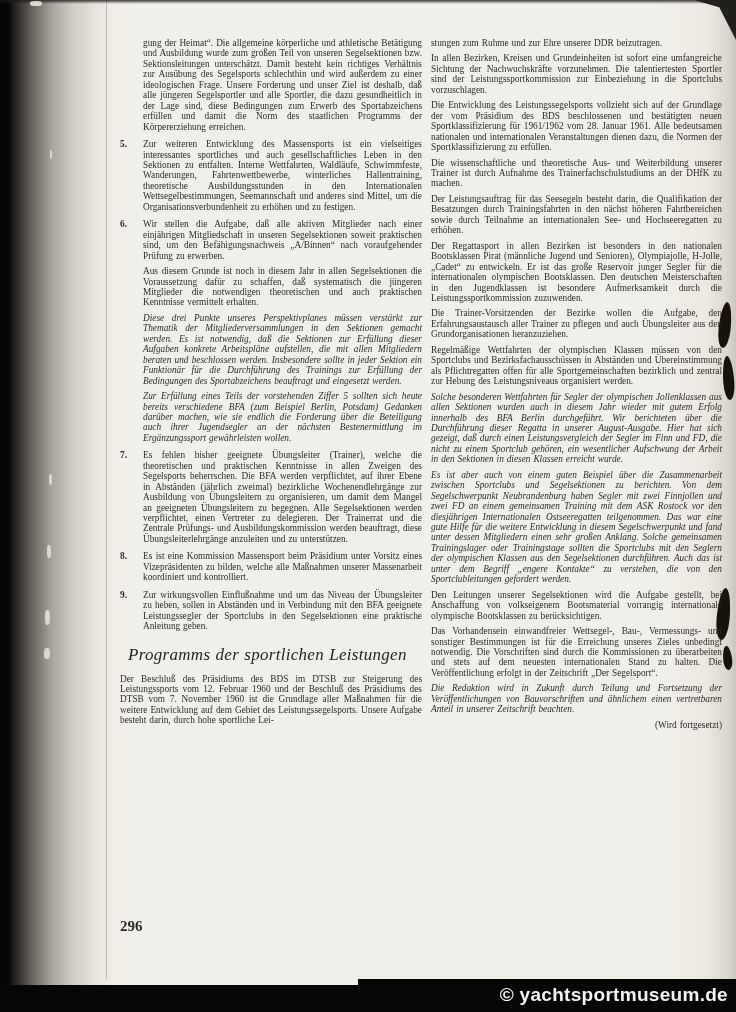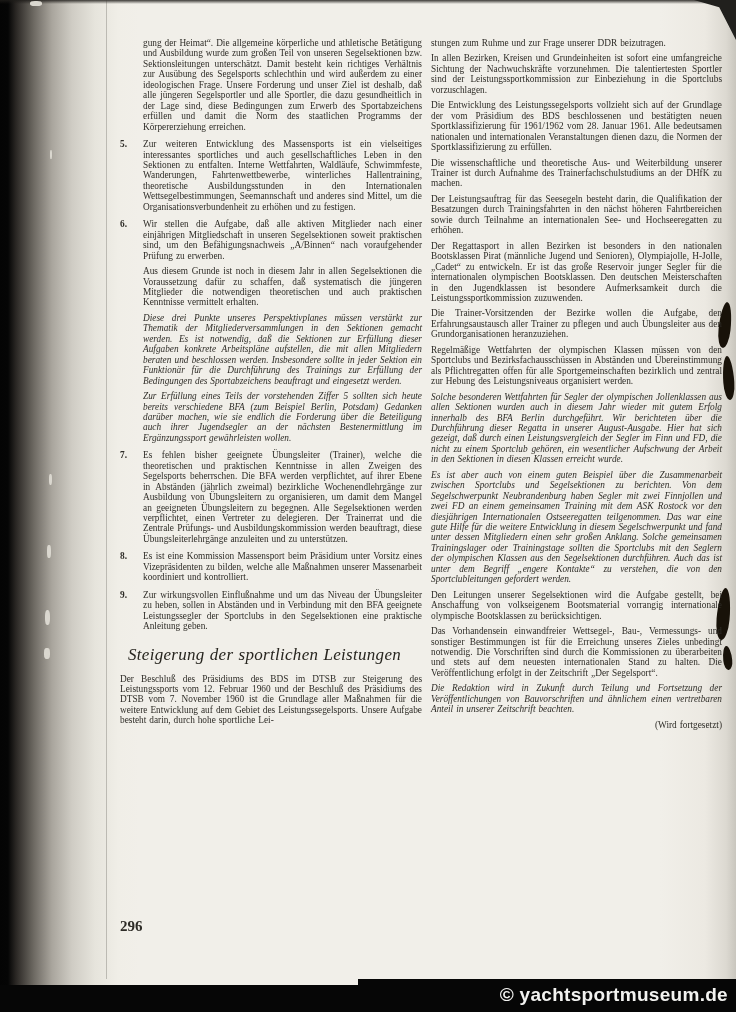--- a/index.html
+++ b/index.html
@@ -85,25 +85,25 @@
   <div id="left-col" class="col">
       <p class="para indent">gung der Heimat“. Die allgemeine körperliche und athletische Betätigung und Ausbildung wurde zum großen Teil von unseren Segelsektionen bzw. Sektionsleitungen unterschätzt. Damit besteht kein richtiges Verhältnis zur Ausübung des Segelsports schlechthin und wird außerdem zu einer ideologischen Frage. Unsere Forderung und unser Ziel ist deshalb, daß alle jüngeren Segelsportler und alle Sportler, die dazu gesundheitlich in der Lage sind, diese Bedingungen zum Erwerb des Sportabzeichens erfüllen und damit die Norm des staatlichen Programms der Körpererziehung erreichen.</p>
       <div class="item"><span class="num">5.</span><span>Zur weiteren Entwicklung des Massensports ist ein vielseitiges interessantes sportliches und auch gesellschaftliches Leben in den Sektionen zu entfalten. Interne Wettfahrten, Waldläufe, Schwimmfeste, Wanderungen, Fahrtenwettbewerbe, winterliches Hallentraining, theoretische Ausbildungsstunden in den Internationalen Wettsegelbestimmungen, Seemannschaft und anderes sind Mittel, um die Organisationsverbundenheit zu erhöhen und zu festigen.</span></div>
       <div class="item"><span class="num">6.</span><span>Wir stellen die Aufgabe, daß alle aktiven Mitglieder nach einer einjährigen Mitgliedschaft in unseren Segelsektionen soweit praktischen sind, um den Befähigungsnachweis „A/Binnen“ nach voraufgehender Prüfung zu erwerben.</span></div>
       <p class="para indent">Aus diesem Grunde ist noch in diesem Jahr in allen Segelsektionen die Voraussetzung dafür zu schaffen, daß systematisch die jüngeren Mitglieder die notwendigen theoretischen und auch praktischen Kenntnisse vermittelt erhalten.</p>
       <p class="para italic indent">Diese drei Punkte unseres Perspektivplanes müssen verstärkt zur Thematik der Mitgliederversammlungen in den Sektionen gemacht werden. Es ist notwendig, daß die Sektionen zur Erfüllung dieser Aufgaben konkrete Arbeitspläne aufstellen, die mit allen Mitgliedern beraten und beschlossen werden. Insbesondere sollte in jeder Sektion ein Funktionär für die Durchführung des Trainings zur Erfüllung der Bedingungen des Sportabzeichens beauftragt und eingesetzt werden.</p>
       <p class="para italic indent">Zur Erfüllung eines Teils der vorstehenden Ziffer 5 sollten sich heute bereits verschiedene BFA (zum Beispiel Berlin, Potsdam) Gedanken darüber machen, wie sie endlich die Forderung über die Beteiligung auch ihrer Jugendsegler an der nächsten Bestenermittlung im Ergänzungssport gewährleisten wollen.</p>
       <div class="item"><span class="num">7.</span><span>Es fehlen bisher geeignete Übungsleiter (Trainer), welche die theoretischen und praktischen Kenntnisse in allen Zweigen des Segelsports beherrschen. Die BFA werden verpflichtet, auf ihrer Ebene in Abständen (jährlich zweimal) bezirkliche Wochenendlehrgänge zur Ausbildung von Übungsleitern zu organisieren, um damit dem Mangel an geeigneten Übungsleitern zu begegnen. Alle Segelsektionen werden verpflichtet, einen Vertreter zu delegieren. Der Trainerrat und die Zentrale Prüfungs- und Ausbildungskommission werden beauftragt, diese Übungsleiterlehrgänge anzuleiten und zu unterstützen.</span></div>
       <div class="item"><span class="num">8.</span><span>Es ist eine Kommission Massensport beim Präsidium unter Vorsitz eines Vizepräsidenten zu bilden, welche alle Maßnahmen unserer Massenarbeit koordiniert und kontrolliert.</span></div>
       <div class="item"><span class="num">9.</span><span>Zur wirkungsvollen Einflußnahme und um das Niveau der Übungsleiter zu heben, sollen in Abständen und in Verbindung mit den BFA geeignete Leistungssegler der Sportclubs in den Segelsektionen eine praktische Anleitung geben.</span></div>
-      <h2 class="heading">Steigerung der sportlichen Leistungen</h2>
+      <h2 class="heading">Programms der sportlichen Leistungen</h2>
       <p class="para">Der Beschluß des Präsidiums des BDS im DTSB zur Steigerung des Leistungssports vom 12. Februar 1960 und der Beschluß des Präsidiums des DTSB vom 7. November 1960 ist die Grundlage aller Maßnahmen für die weitere Entwicklung auf dem Gebiet des Leistungssegelsports. Unsere Aufgabe besteht darin, durch hohe sportliche Lei-</p>
     </div>
   <div id="right-col" class="col">
-      <p class="para">stungen zum Ruhme und zur Frage unserer DDR beizutragen.</p>
+      <p class="para">stungen zum Ruhme und zur Ehre unserer DDR beizutragen.</p>
       <p class="para">In allen Bezirken, Kreisen und Grundeinheiten ist sofort eine umfangreiche Sichtung der Nachwuchskräfte vorzunehmen. Die talentiertesten Sportler sind der Leistungssportkommission zur Einbeziehung in die Sportclubs vorzuschlagen.</p>
       <p class="para">Die Entwicklung des Leistungssegelsports vollzieht sich auf der Grundlage der vom Präsidium des BDS beschlossenen und bestätigten neuen Sportklassifizierung für 1961/1962 vom 28. Januar 1961. Alle bedeutsamen nationalen und internationalen Veranstaltungen dienen dazu, die Normen der Sportklassifizierung zu erfüllen.</p>
       <p class="para">Die wissenschaftliche und theoretische Aus- und Weiterbildung unserer Trainer ist durch Aufnahme des Trainerfachschulstudiums an der DHfK zu machen.</p>
       <p class="para">Der Leistungsauftrag für das Seesegeln besteht darin, die Qualifikation der Besatzungen durch Trainingsfahrten in den nächst höheren Fahrtbereichen sowie durch Teilnahme an internationalen See- und Hochseeregatten zu erhöhen.</p>
       <p class="para">Der Regattasport in allen Bezirken ist besonders in den nationalen Bootsklassen Pirat (männliche Jugend und Senioren), Olympiajolle, H-Jolle, „Cadet“ zu entwickeln. Er ist das große Reservoir junger Segler für die internationalen olympischen Bootsklassen. Den deutschen Meisterschaften in den Jugendklassen ist besondere Aufmerksamkeit durch die Leistungssportkommission zuzuwenden.</p>
       <p class="para">Die Trainer-Vorsitzenden der Bezirke wollen die Aufgabe, den Erfahrungsaustausch aller Trainer zu pflegen und auch Übungsleiter aus den Grundorganisationen heranzuziehen.</p>
       <p class="para">Regelmäßige Wettfahrten der olympischen Klassen müssen von den Sportclubs und Bezirksfachausschüssen in Abständen und Übereinstimmung als Pflichtregatten offen für alle Sportgemeinschaften bezirklich und zentral zur Hebung des Leistungsniveaus organisiert werden.</p>
       <p class="para italic">Solche besonderen Wettfahrten für Segler der olympischen Jollenklassen aus allen Sektionen wurden auch in diesem Jahr wieder mit gutem Erfolg innerhalb des BFA Berlin durchgeführt. Wir berichteten über die Durchführung dieser Regatta in unserer August-Ausgabe. Hier hat sich gezeigt, daß durch einen Leistungsvergleich der Segler im Finn und FD, die nicht zu einem Sportclub gehören, ein wesentlicher Aufschwung der Arbeit in den Sektionen in diesen Klassen erreicht wurde.</p>
       <p class="para italic">Es ist aber auch von einem guten Beispiel über die Zusammenarbeit zwischen Sportclubs und Segelsektionen zu berichten. Von dem Segelschwerpunkt Neubrandenburg haben Segler mit zwei Finnjollen und zwei FD an einem gemeinsamen Training mit dem ASK Rostock vor den diesjährigen Internationalen Ostseeregatten teilgenommen. Das war eine gute Hilfe für die weitere Entwicklung in diesem Segelschwerpunkt und fand unter dessen Mitgliedern einen sehr großen Anklang. Solche gemeinsamen Trainingslager oder Trainingstage sollten die Sportclubs mit den Seglern der olympischen Klassen aus den Segelsektionen durchführen. Auch das ist unter dem Begriff „engere Kontakte“ zu verstehen, die von den Sportclubleitungen gefordert werden.</p>
       <p class="para">Den Leitungen unserer Segelsektionen wird die Aufgabe gestellt, bei Anschaffung von volkseigenem Bootsmaterial vorrangig internationale olympische Bootsklassen zu berücksichtigen.</p>

